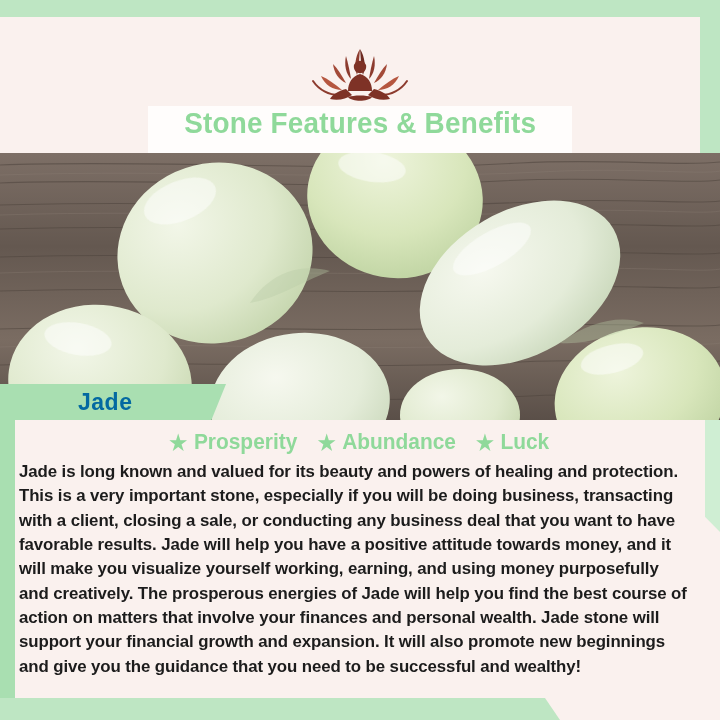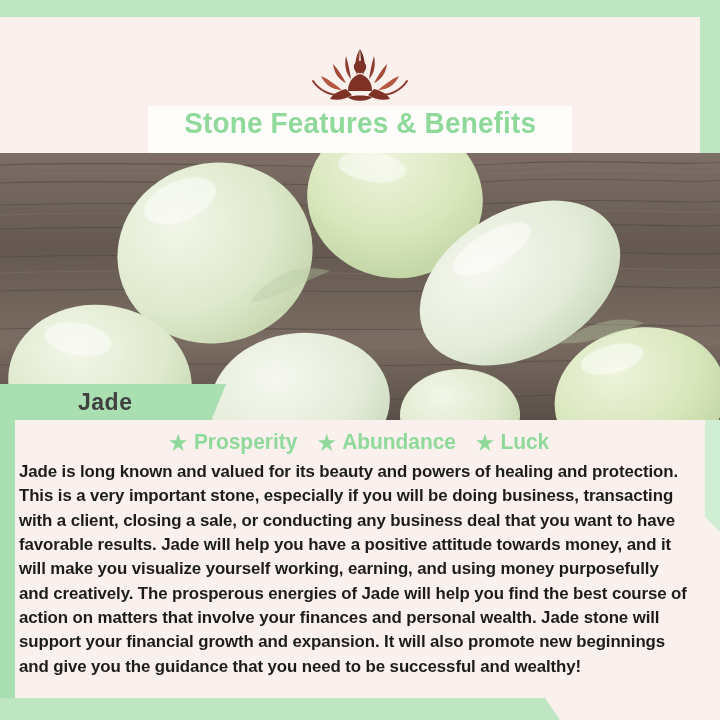--- a/index.html
+++ b/index.html
@@ -107,21 +107,21 @@
     position: absolute;
     left: 0; top: 384px;
     width: 226px; height: 37px;
     background: #a9dfb1;
     clip-path: polygon(0 0, 226px 0, 211px 100%, 0 100%);
     display: flex;
     align-items: center;
   }
   .jade-label {
     margin-left: 78px;
-    color: #404040;
+    color: #0369a1;
     font-size: 23px;
     font-weight: bold;
     letter-spacing: 0.5px;
   }
 
   
   .content {
     position: absolute;
     left: 15px; top: 420px;
     width: 690px; height: 278px;

